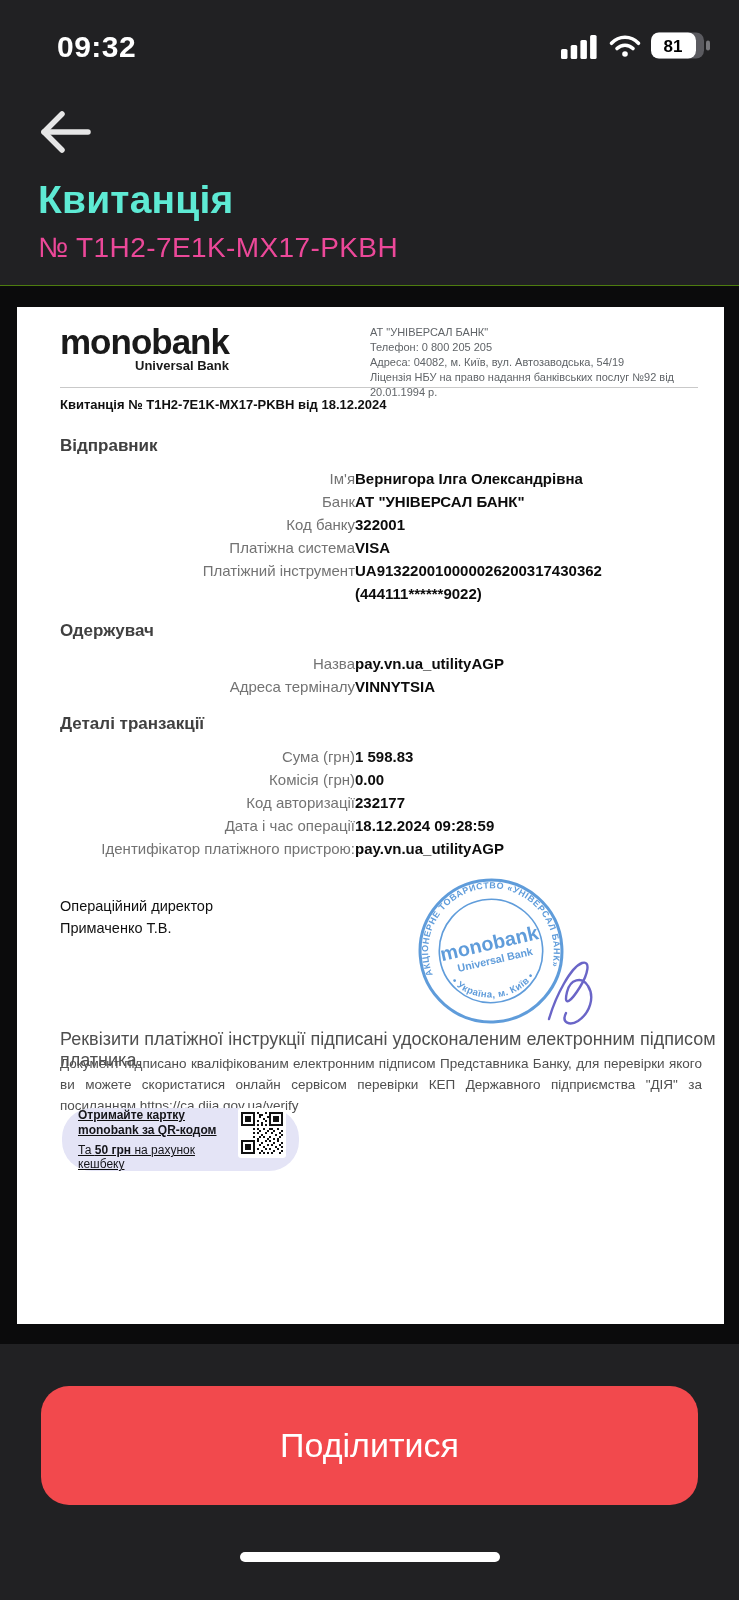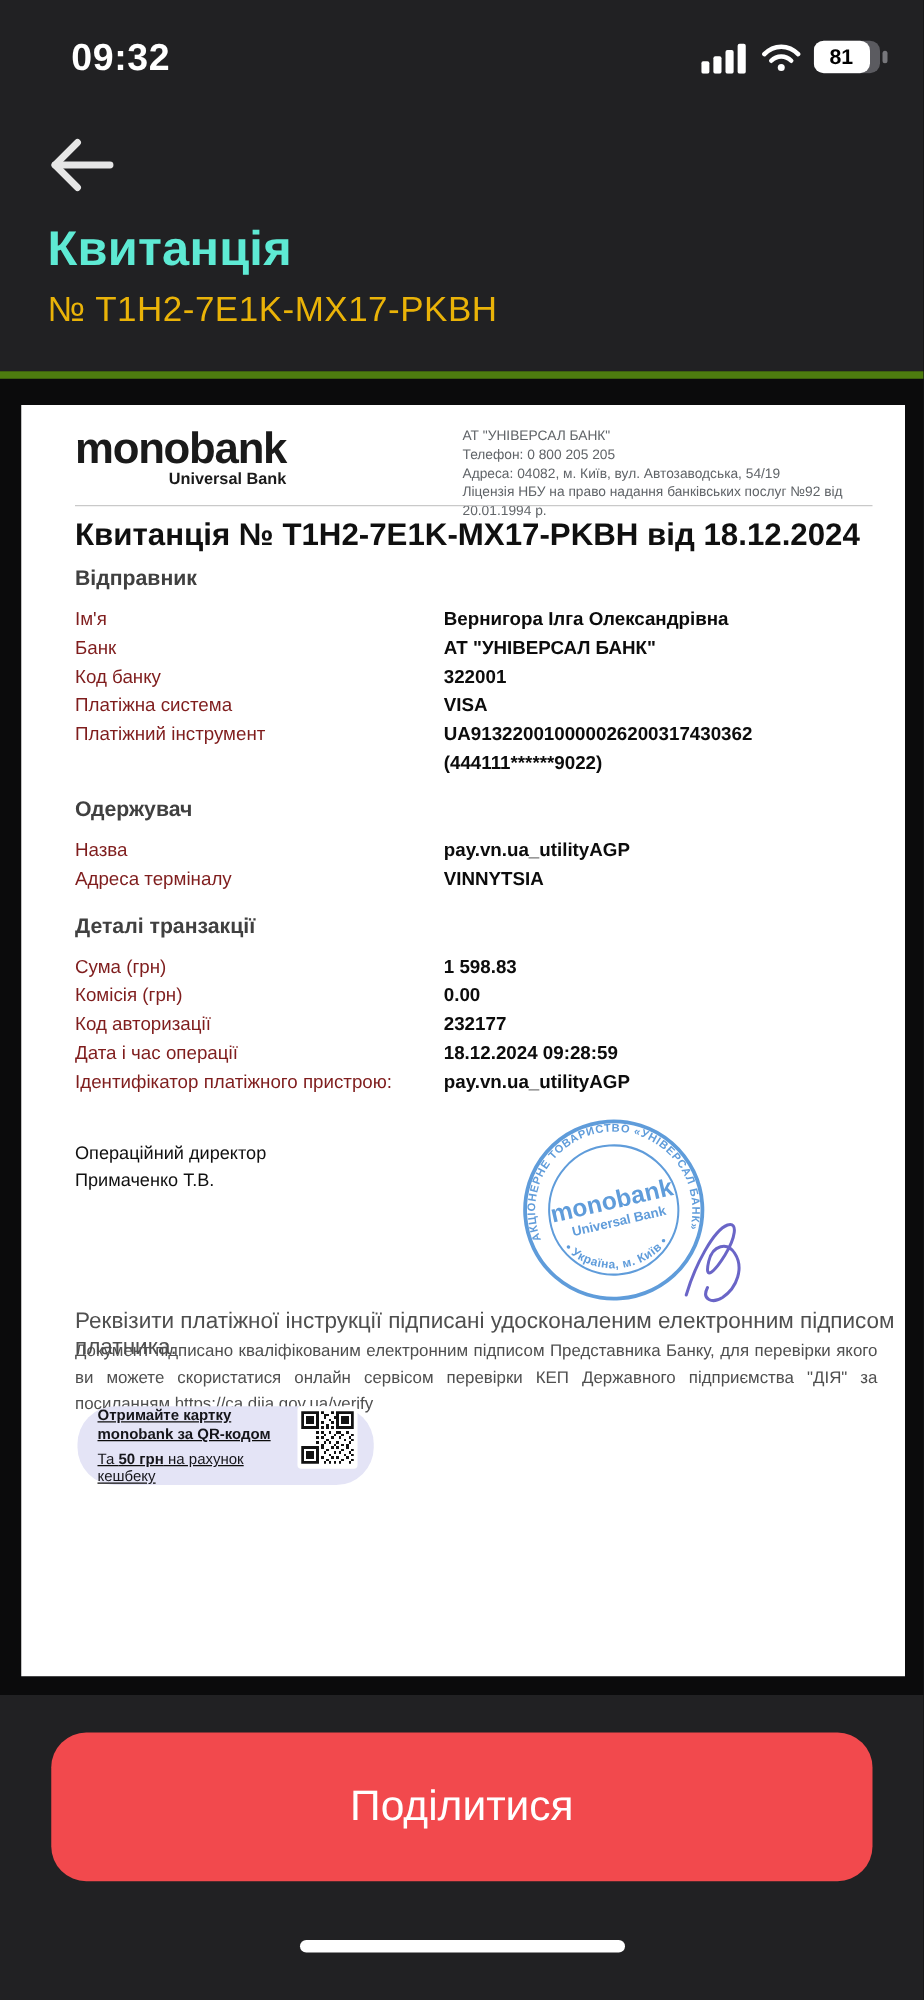--- a/index.html
+++ b/index.html
@@ -14,42 +14,42 @@
   body{font-family:"Liberation Sans","DejaVu Sans",sans-serif;}
   .phone{position:relative;width:739px;height:1600px;background:var(--page-bg);overflow:hidden;margin:0 auto;}
 
   
   .status-time{position:absolute;left:57px;top:30px;font-size:30px;font-weight:700;color:#fff;letter-spacing:.5px;}
   .status-icons{position:absolute;right:26px;top:32px;display:flex;align-items:center;gap:9px;}
 
   
   .back-btn{position:absolute;left:36px;top:104px;width:58px;height:56px;display:flex;align-items:center;cursor:pointer;}
   .page-title{position:absolute;left:38px;top:178px;font-size:39px;font-weight:700;color:#5eead4;letter-spacing:.2px;}
-  .page-subtitle{position:absolute;left:38px;top:232px;font-size:28px;font-weight:400;color:#eab308;letter-spacing:.4px;}
-
-  
-  .viewer{position:absolute;left:0;top:297px;width:739px;height:1059px;background:var(--viewer-bg);border-top:6px solid #4d7c0f;}
+  .page-subtitle{position:absolute;left:38px;top:232px;font-size:28px;font-weight:400;color:#ec4899;letter-spacing:.4px;}
+
+  
+  .viewer{position:absolute;left:0;top:285px;width:739px;height:1059px;background:var(--viewer-bg);border-top:1px solid #4d7c0f;}
   .receipt{position:absolute;left:17px;top:21px;width:707px;height:1017px;background:#fff;color:#0D0D0D;}
 
   
   .logo{position:absolute;left:43px;top:16px;}
   .logo-main{font-size:35px;font-weight:800;letter-spacing:-1px;color:#1A1A1A;line-height:38px;}
   .logo-sub{font-size:13px;font-weight:700;color:#1A1A1A;text-align:right;margin-top:-3px;}
   .bank-info{position:absolute;left:353px;top:18px;font-size:11px;line-height:15px;color:#606468;}
   .r-divider{position:absolute;left:43px;right:26px;top:80px;border-top:1px solid #C9C9C9;}
-  .r-title{position:absolute;left:43px;top:90px;font-size:25px;font-weight:700;color:#101010;}
+  .r-title{position:absolute;left:43px;top:90px;font-size:13px;font-weight:700;color:#101010;}
 
   
   .section{position:absolute;left:43px;right:26px;}
   .sec-sender{top:129px;}
   .sec-recipient{top:314px;}
   .sec-details{top:407px;}
   .sec-heading{font-size:17px;font-weight:700;color:#404040;margin-bottom:11px;}
   .row{display:flex;font-size:15px;line-height:23px;}
-  .row .lbl{width:295px;flex:0 0 295px;font-weight:400;color:#7f1d1d;}
+  .row .lbl{width:295px;flex:0 0 295px;font-weight:400;color:#737373;text-align:right;}
   .row .val{font-weight:700;color:#0C0C0C;white-space:pre-line;}
 
   
   .signatory{position:absolute;left:43px;top:588px;font-size:14.5px;line-height:22px;color:#101010;}
   .stamp{position:absolute;left:398px;top:568px;width:152px;height:152px;color:var(--stamp-blue);opacity:.88;pointer-events:none;}
   .signature{position:absolute;left:520px;top:648px;width:72px;height:74px;color:#5A55C2;opacity:.9;pointer-events:none;}
 
   
   .note1{position:absolute;left:43px;top:722px;font-size:18px;color:#4F4F4F;}
   .note2{position:absolute;left:43px;top:746px;width:642px;font-size:13.5px;line-height:21px;color:#4F4F4F;text-align:justify;}

